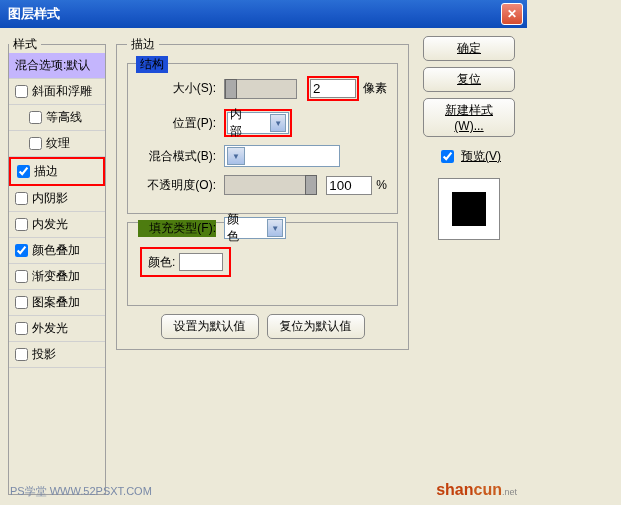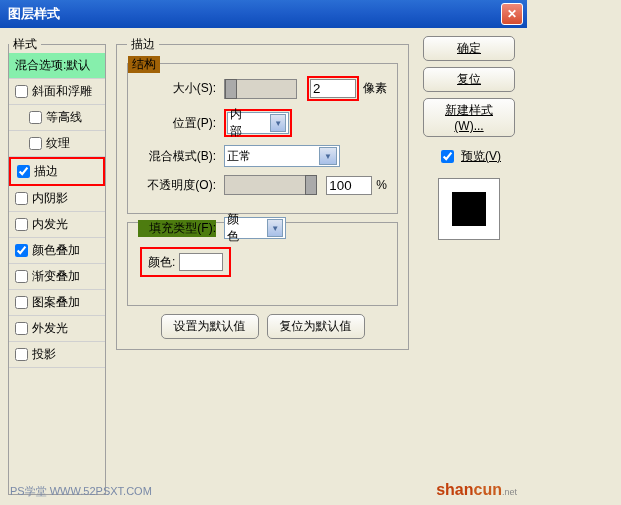--- a/index.html
+++ b/index.html
@@ -6,28 +6,28 @@
 .dialog{width:527px;height:505px;background:#ece9d8;position:relative}
 .titlebar{height:28px;background:linear-gradient(to bottom,#2a6ed4,#1c5bc8 50%,#0d4bb8);display:flex;align-items:center;padding:0 4px;color:#fff}
 .titlebar-text{flex:1;padding-left:4px;font-weight:bold;font-size:13px}
 .close-btn{width:20px;height:20px;background:linear-gradient(to bottom,#f08979,#d64d2f);border:1px solid #fff;border-radius:3px;color:#fff;display:flex;align-items:center;justify-content:center;font-weight:bold;font-size:12px;cursor:pointer}
 .body{display:flex;padding:8px;gap:10px;height:calc(100% - 48px)}
 .styles-panel{width:98px}
 .styles-panel fieldset{height:100%;border:1px solid #a0a0a0;margin:0;padding:0}
 .styles-panel legend{padding:0 4px}
 .style-item{padding:4px 6px;border-bottom:1px solid #d0d0d0;display:flex;align-items:center;gap:4px;cursor:pointer}
 .style-item.indent{padding-left:20px}
-.style-item.blend{background:#86efac}
+.style-item.blend{background:#c4b5fd}
 .style-item input[type=checkbox]{margin:0;width:13px;height:13px}
 .red-box{border:2px solid red}
 .middle-panel{flex:1;position:relative}
 .middle-panel fieldset{border:1px solid #a0a0a0;margin:0 0 8px 0;padding:10px}
 .middle-panel legend{padding:0 4px}
 .struct-group{border:1px solid #a0a0a0;padding:12px 10px 10px;margin-bottom:8px;position:relative}
-.struct-group .glabel{position:absolute;top:-8px;left:0;background:#a16207;padding:0 4px}
+.struct-group .glabel{position:absolute;top:-8px;left:8px;background:#1d4ed8;padding:0 4px}
 .row{display:flex;align-items:center;margin-bottom:8px;gap:4px}
 .row .lbl{width:78px;text-align:right;margin-right:4px}
 .slider{flex:1;max-width:110px;height:18px;background:#d8d4c8;border:1px solid #888;position:relative;margin-right:6px}
 .slider-thumb{position:absolute;width:10px;height:18px;background:#aaa;border:1px solid #666;top:-1px}
 .num-input{width:40px;height:17px;border:1px solid #888;background:#fff;padding:0 2px}
 .combo{height:20px;border:1px solid #7f9db9;background:#fff;display:flex;align-items:center;padding:0 2px;gap:20px}
 .combo-arrow{width:16px;height:16px;background:linear-gradient(to bottom,#dce4f2,#a8c0e8);border:1px solid #7f9db9;display:flex;align-items:center;justify-content:center;font-size:8px;color:#4a6a9c}
 .color-swatch{width:42px;height:16px;background:#fff;border:1px solid #888}
 .btn{background:linear-gradient(to bottom,#fdfdfd,#ece9d8);border:1px solid #888;border-radius:5px;padding:3px 12px;cursor:pointer;font-size:12px}
 .right-panel{width:100px;display:flex;flex-direction:column;gap:6px;align-items:center}
@@ -130,21 +130,20 @@
               <div class="combo" style="width:56px">
                 <span>内部</span>
                 <div class="combo-arrow">▼</div>
               </div>
             </span>
           </div>
 
           <div class="row">
             <span class="lbl">混合模式(B):</span>
             <div class="combo" style="width:110px">
-              <span style="flex:1">正常</span>
               <div class="combo-arrow">▼</div>
             </div>
           </div>
 
           <div class="row">
             <span class="lbl">不透明度(O):</span>
             <div class="slider">
                 <div class="slider-thumb" style="left:calc(100% - 10px)"></div>
               </div>
             <input class="num-input" value="100" style="">

